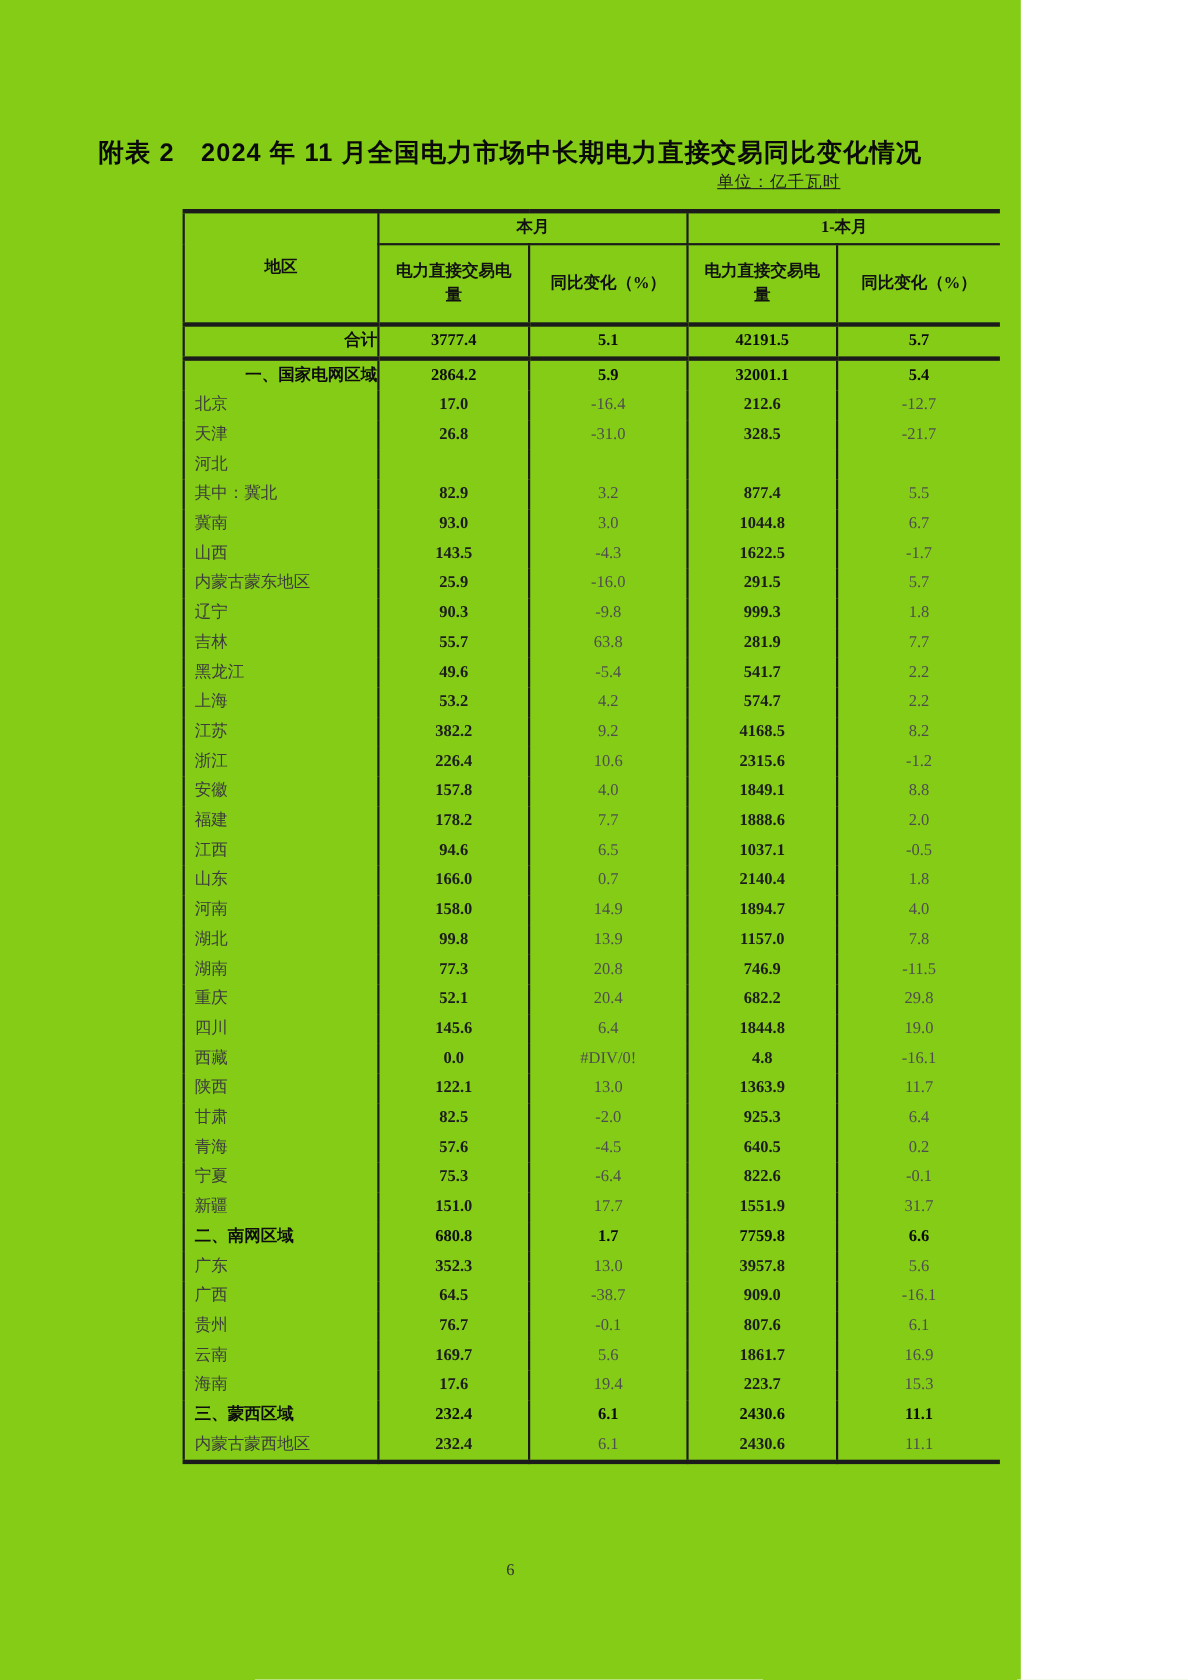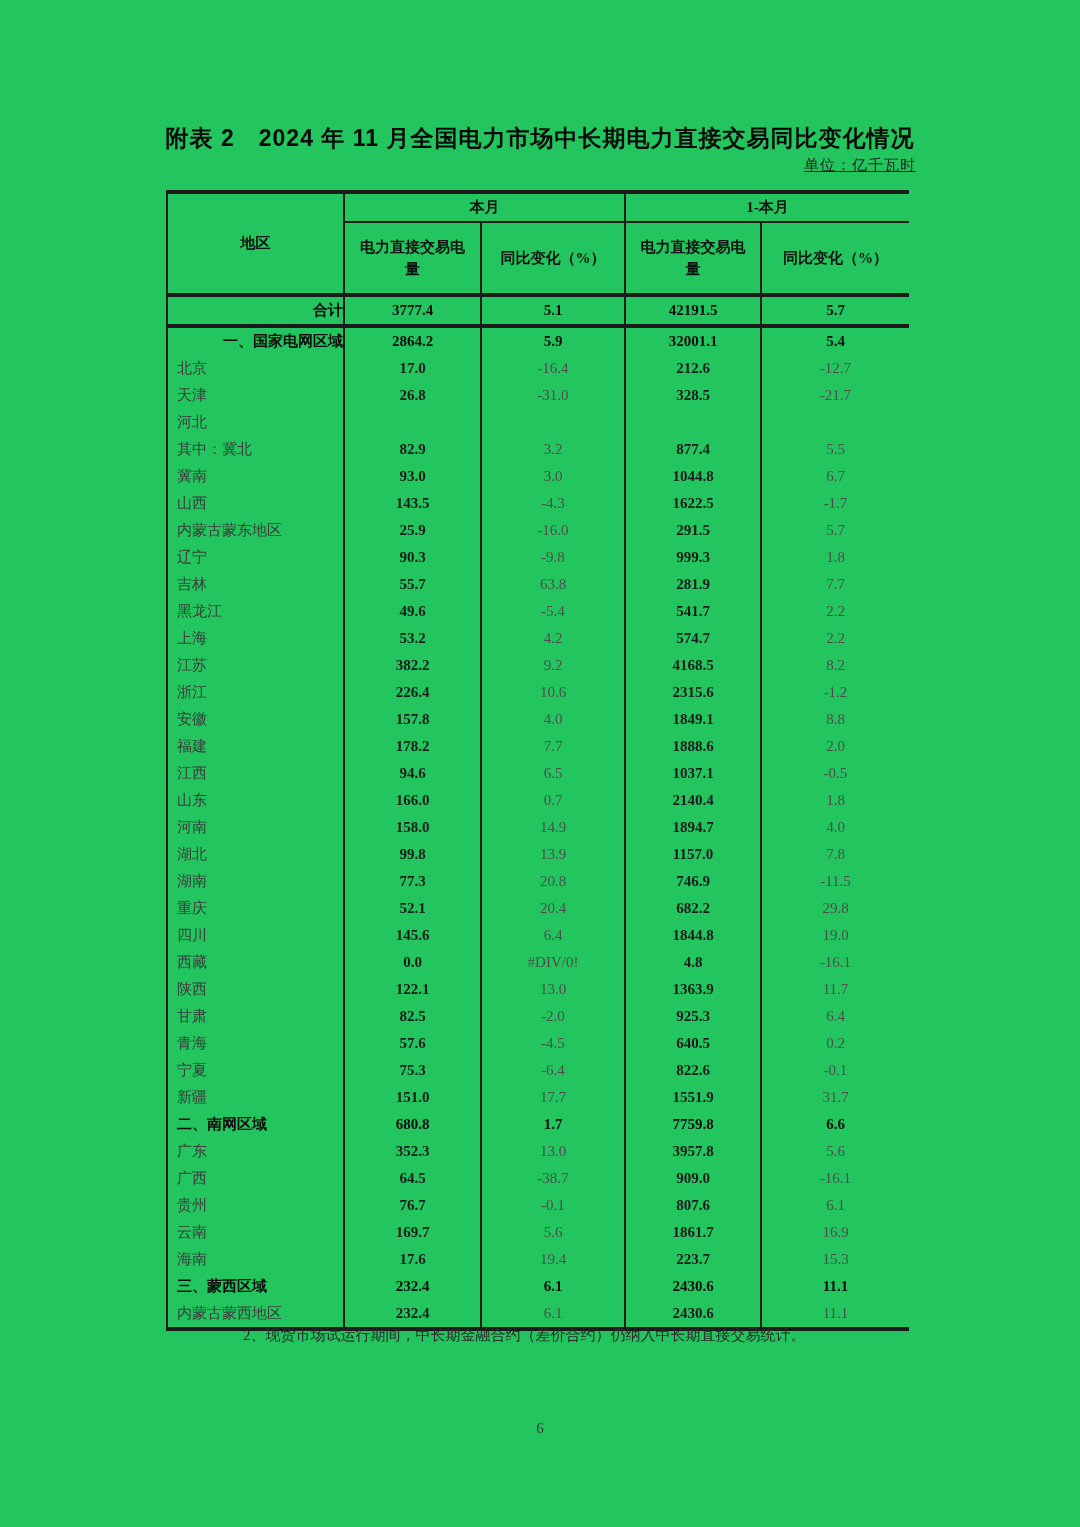--- a/index.html
+++ b/index.html
@@ -1,20 +1,20 @@
 <!DOCTYPE html>
 <html><head>
 <meta charset="utf-8">
 <style>
   html,body{margin:0;padding:0;background:#ffffff;}
   .page{
     position:relative;
-    width:1080px;
+    width:928px;
     height:1527px;
-    background:#22c55e;
+    background:#84cc16;
     overflow:hidden;
     font-family:"Liberation Serif","DejaVu Serif",serif;
     color:#222;
   }
   .doc-title{
     position:absolute;
     top:123px; left:0; right:0;
     margin:0;
     text-align:center;
     font-family:"Liberation Sans","DejaVu Sans",sans-serif;
@@ -405,18 +405,17 @@
             <td class="c-vol">232.4</td>
             <td class="c-pct">6.1</td>
             <td class="c-vol">2430.6</td>
             <td class="c-pct">11.1</td>
           </tr>
         </tbody>
     </table>
   </div>
 
   <div class="notes">
-    <div class="note-line2">2、现货市场试运行期间，中长期金融合约（差价合约）仍纳入中长期直接交易统计。</div>
   </div>
 
   <div class="page-number">6</div>
 
 </div>
 
 </body></html>

